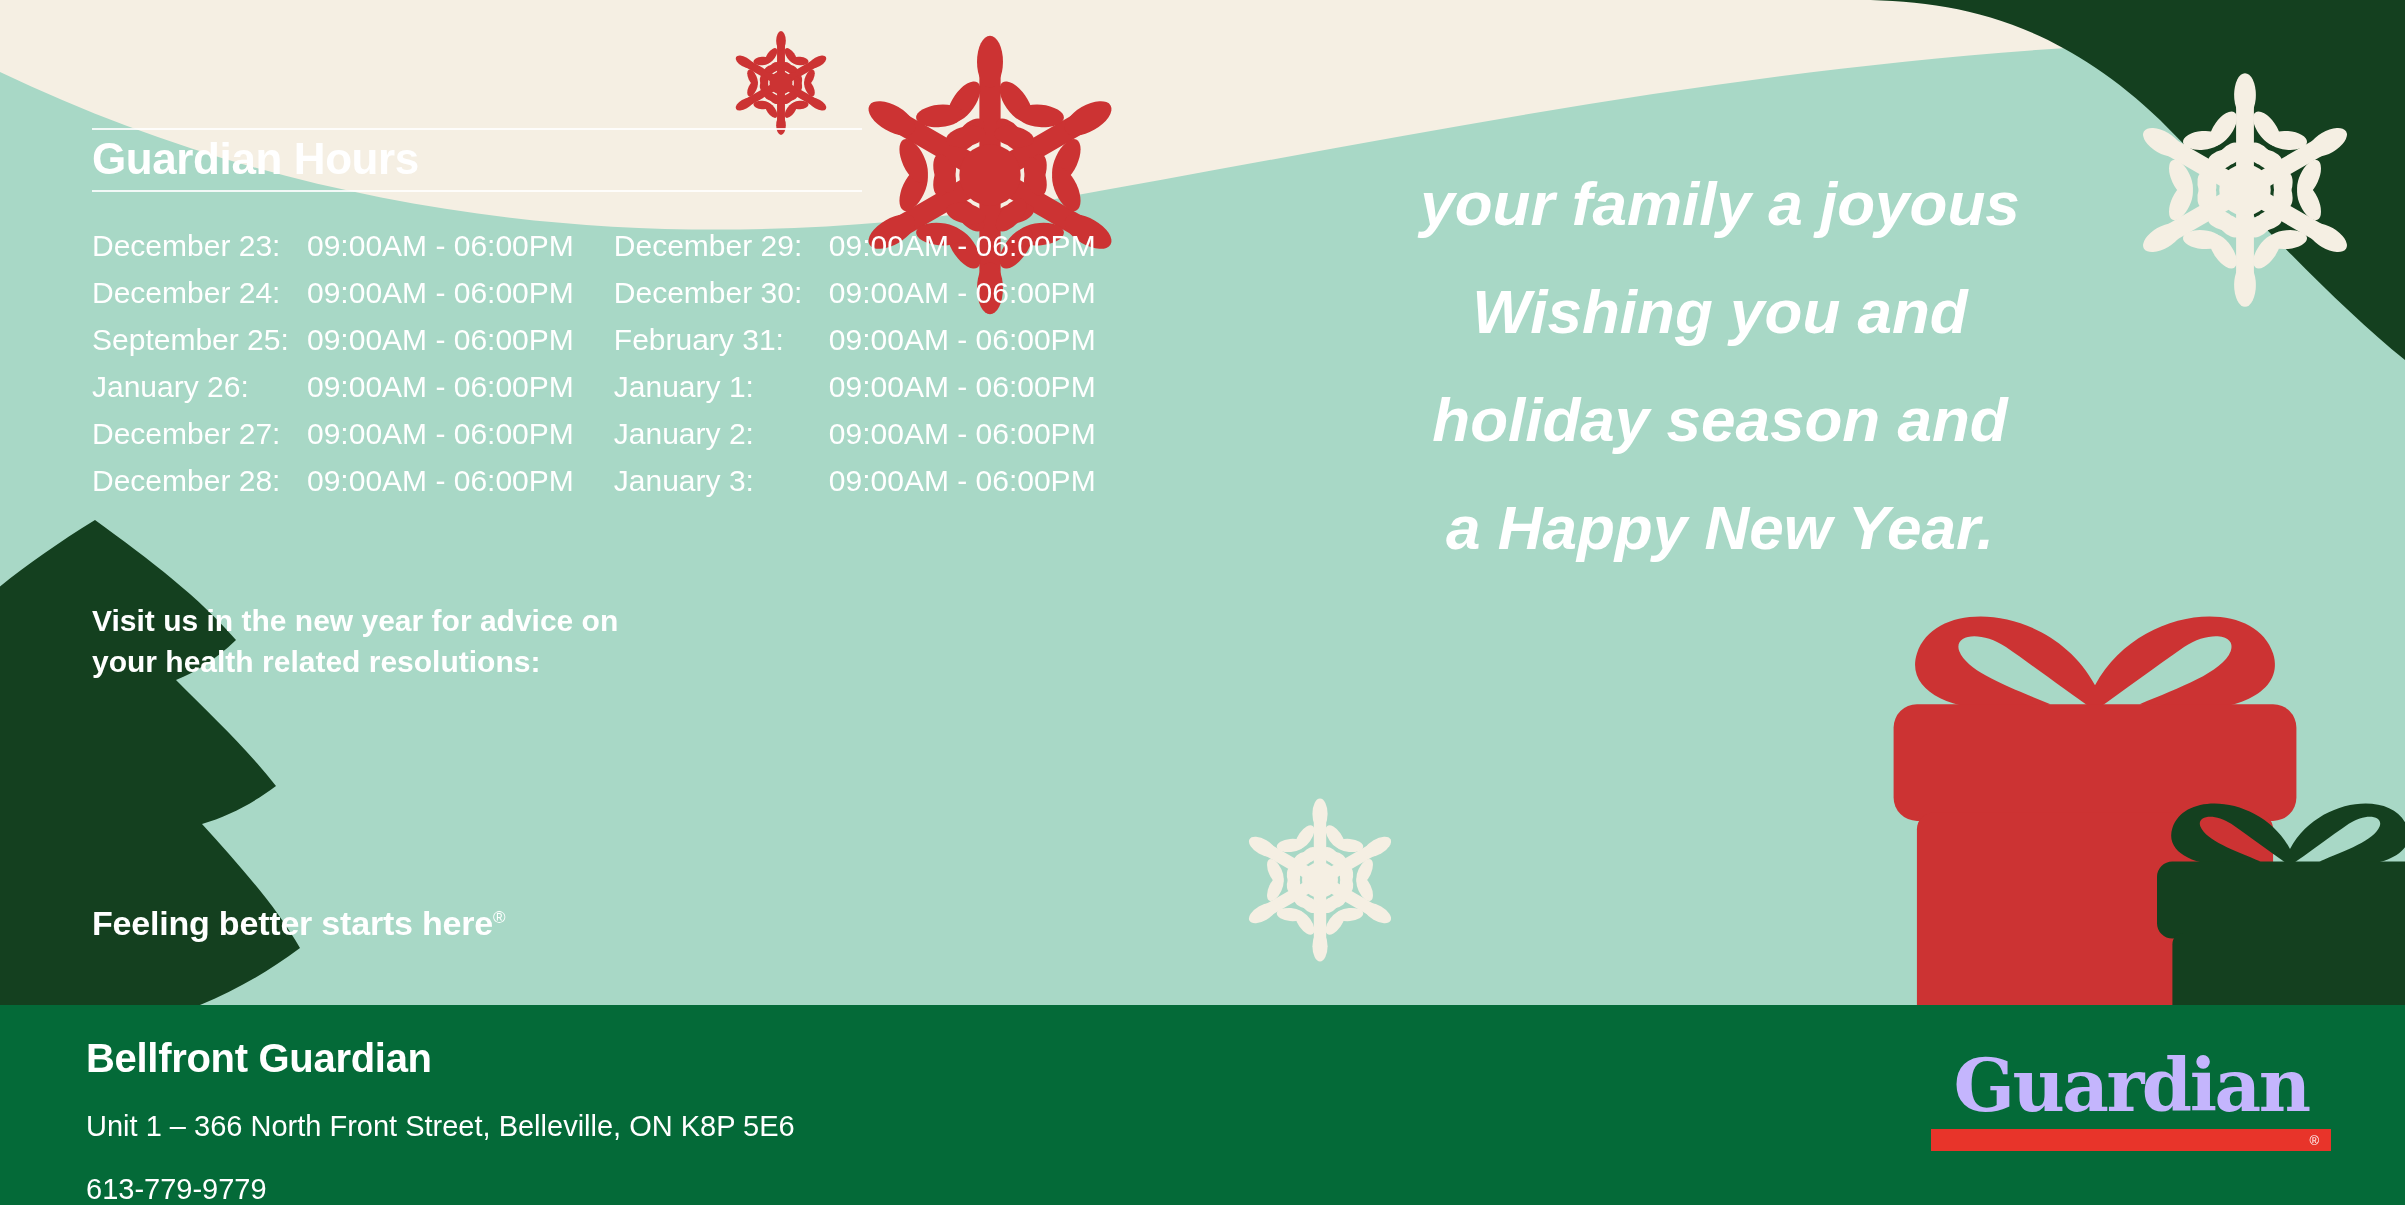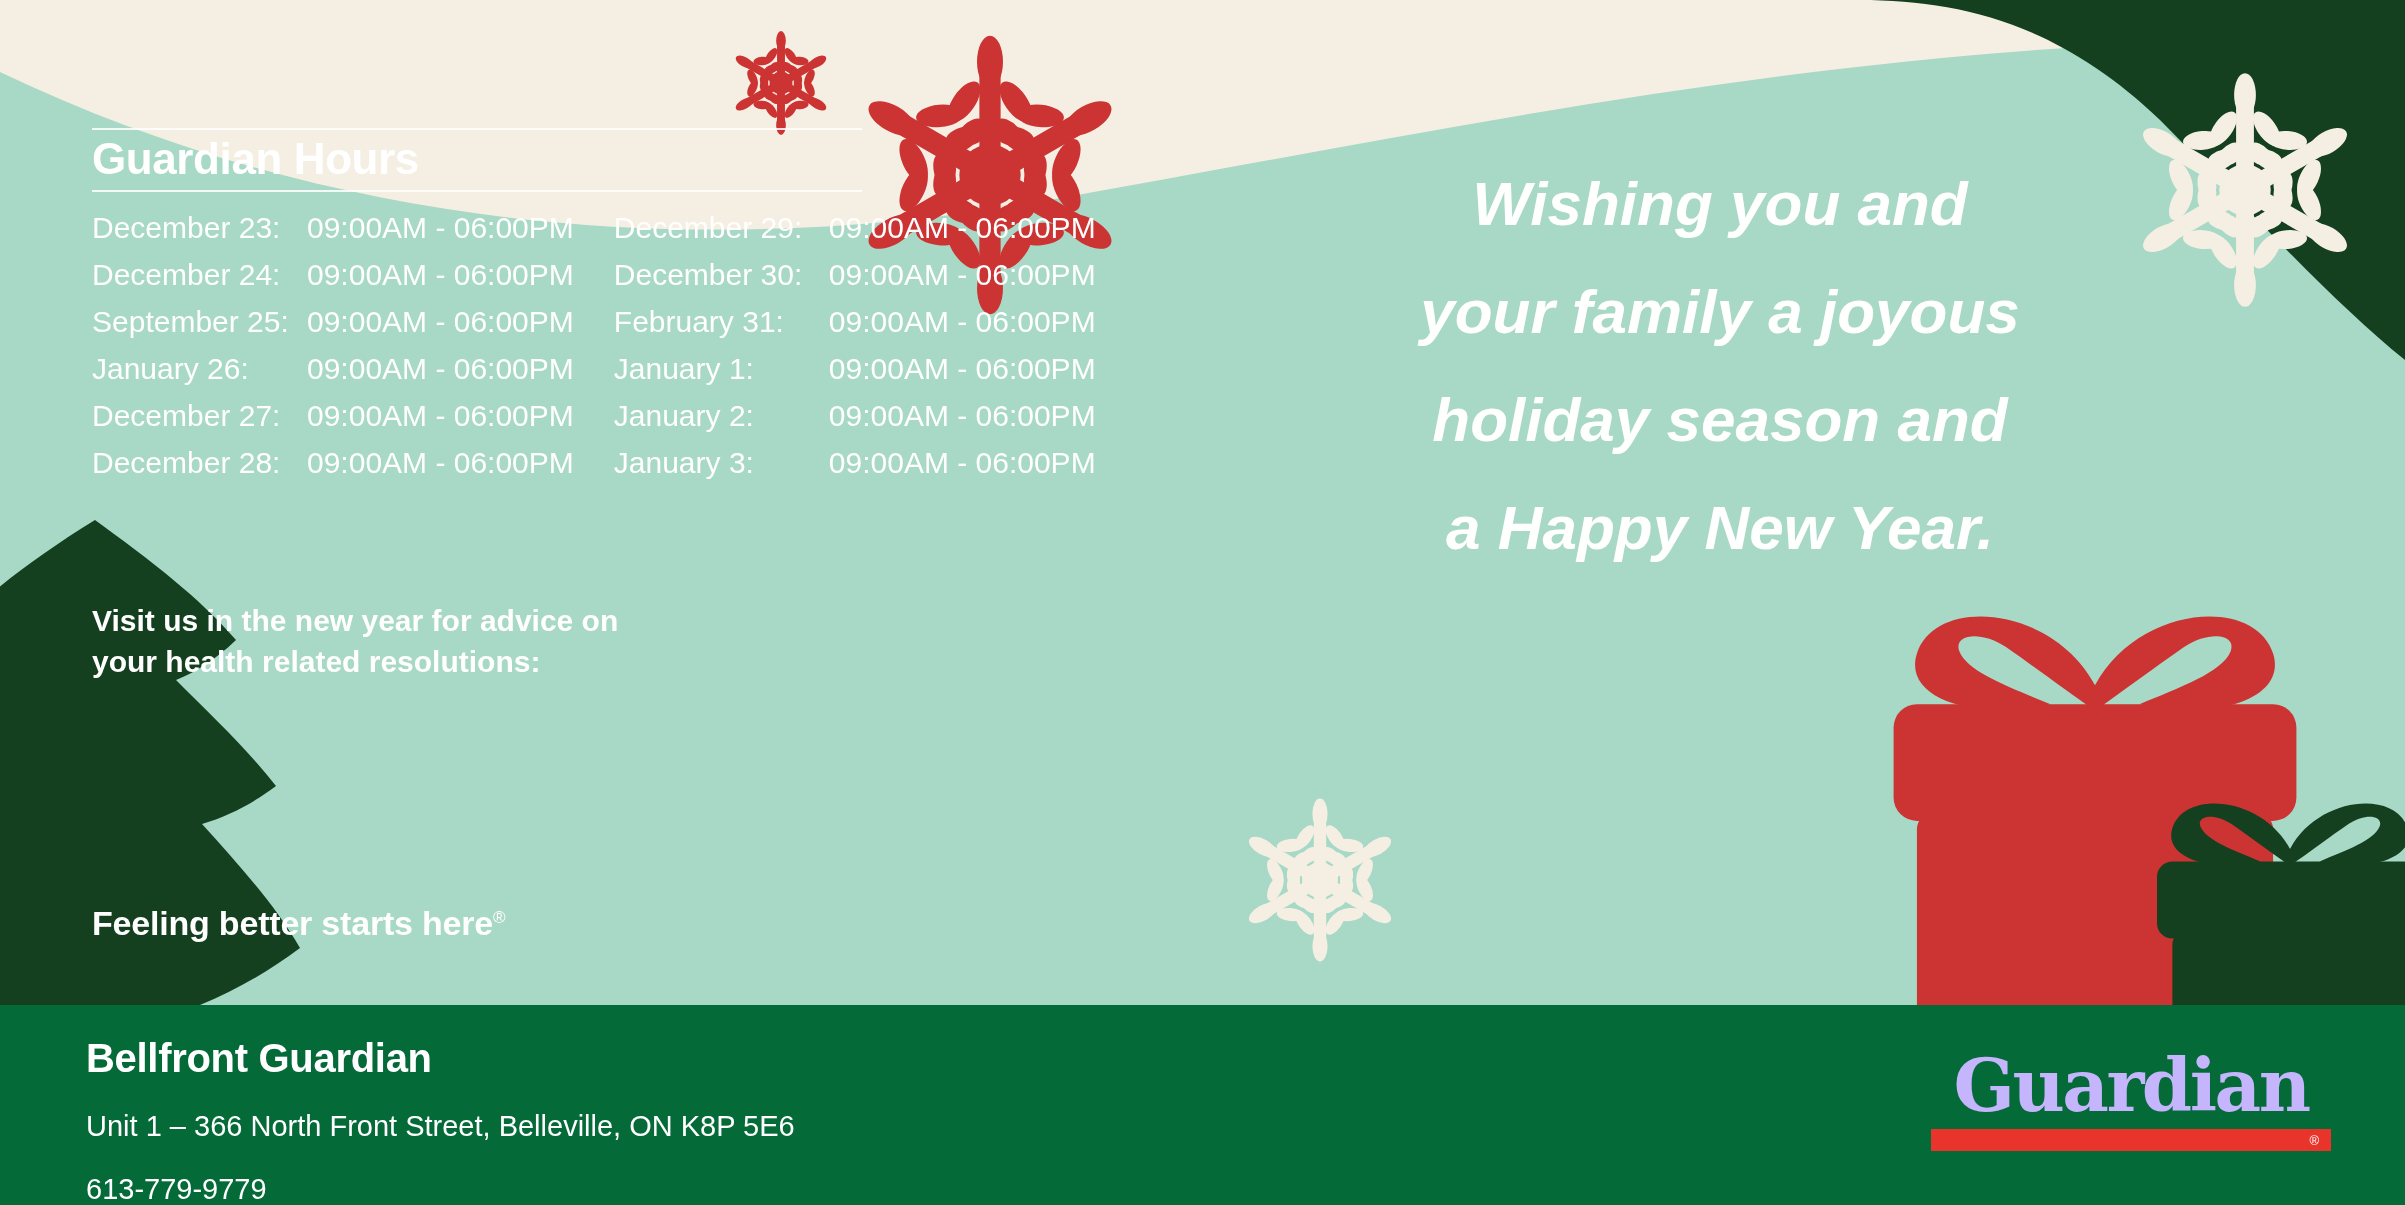--- a/index.html
+++ b/index.html
@@ -38,21 +38,21 @@
     font-size:44px;
     font-weight:bold;
     letter-spacing:-0.4px;
     padding:6px 0 8px 0;
     line-height:1.05;
     font-stretch:condensed;
   }
   .hours-grid {
     display:flex;
     gap:40px;
-    margin-top:12px;
+    margin-top:30px;
   }
   .hours-col { display:flex; flex-direction:column; }
   .hours-row {
     display:flex;
     color:#ffffff;
     font-size:30px;
     line-height:47px;
     white-space:nowrap;
   }
   .hours-row .day { width:215px; }
@@ -306,22 +306,22 @@
   </div>
 
   <div class="visit-note">
     <div>Visit us in the new year for advice on</div>
     <div>your health related resolutions:</div>
   </div>
 
   <div class="tagline"><span>Feeling better starts here</span><sup>®</sup></div>
 
   <div class="greeting">
+    <span class="gline">your family a joyous</span>
     <span class="gline">Wishing you and</span>
-    <span class="gline">your family a joyous</span>
     <span class="gline">holiday season and</span>
     <span class="gline">a Happy New Year.</span>
   </div>
 
   <div class="footer">
     <div class="footer-info">
       <div class="store-name">Bellfront Guardian</div>
       <div class="store-line">Unit 1 – 366 North Front Street, Belleville, ON  K8P 5E6</div>
       <div class="store-line">613-779-9779</div>
     </div>

